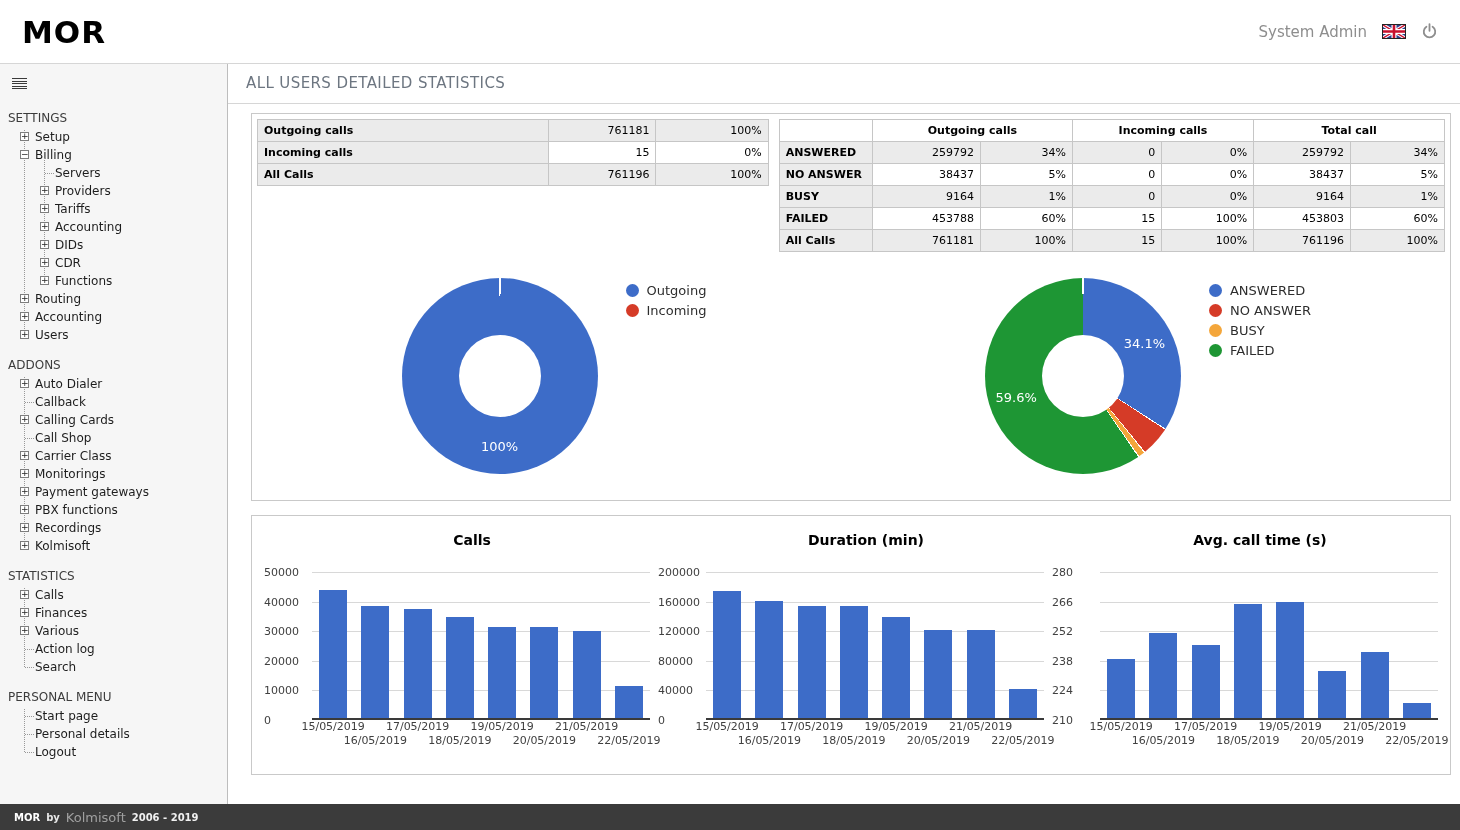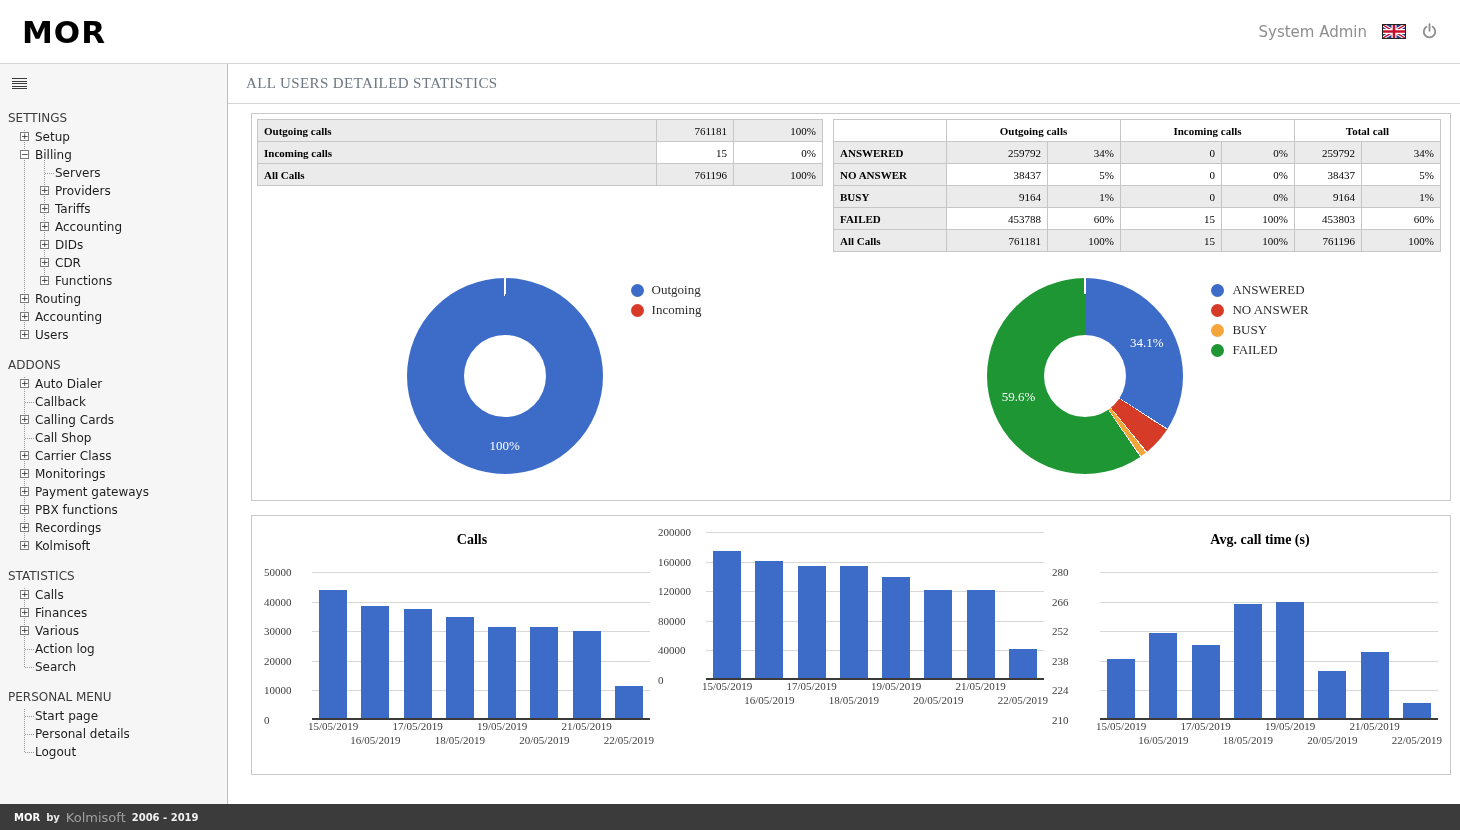--- a/index.html
+++ b/index.html
@@ -22,32 +22,32 @@
   .tree-item.d1{padding-left:27px;}
   .tree-item.d2{padding-left:47px;}
   .expander{position:absolute;top:4px;width:9px;height:9px;box-sizing:border-box;border:1px solid #7e7e7e;background:#fff;font-size:9px;line-height:7px;text-align:center;color:#1d1d1d;z-index:2;}
   .d1 .expander{left:12px;}
   .d2 .expander{left:32px;}
   .connector{position:absolute;top:9px;width:9px;border-top:1px dotted #999;}
   .d1 .connector{left:17px;}
   .d2 .connector{left:37px;}
   .subline{position:absolute;left:36px;border-left:1px dotted #999;width:0;}
   
-  .main{flex:1;background:#fff;min-width:0;display:flex;flex-direction:column;font-family:Liberation Serif, serif;}
+  .main{flex:1;background:#fff;min-width:0;display:flex;flex-direction:column;}
   .titlebar{height:39px;line-height:39px;flex:0 0 39px;border-bottom:1px solid #d6d6d6;padding-left:18px;color:#6d7681;font-size:15px;letter-spacing:.4px;}
   .content{padding:9px 8px 0 23px;}
   .panel{border:1px solid #c9c9c9;background:#fff;box-sizing:border-box;}
   .panel1{width:1200px;height:388px;padding:5px;}
   .panel2{width:1200px;height:260px;margin-top:14px;padding:16px 12px 0;}
   
   .tables-row{display:flex;gap:10px;align-items:flex-start;}
   table.stat{border-collapse:collapse;font-size:11px;}
   table.stat td,table.stat th{border:1px solid #c6c6c6;padding:3px 6px;height:15px;box-sizing:content-box;}
   table.stat .lbl{font-weight:bold;text-align:left;}
-  table.stat .num{text-align:right;}
+  table.stat .num{text-align:right;padding-left:44px;}
   table.stat .shade{background:#ebebeb;}
   table.stat th{font-weight:bold;text-align:center;background:#fff;font-size:11px;}
   .summary-t td:nth-child(1){width:386px;}
   .summary-t td:nth-child(2){width:64px;}
   .summary-t td:nth-child(3){width:76px;}
   .breakdown-t td:nth-child(1),.breakdown-t th:nth-child(1){width:100px;}
   .breakdown-t td:nth-child(2){width:88px;}
   .breakdown-t td:nth-child(3){width:60px;}
   .breakdown-t td:nth-child(4){width:88px;}
   .breakdown-t td:nth-child(5){width:60px;}
@@ -335,20 +335,21 @@
                       <span class="xlabel row1" style="left: 43.75%;">18/05/2019</span>
                       <span class="xlabel row0" style="left: 56.25%;">19/05/2019</span>
                       <span class="xlabel row1" style="left: 68.75%;">20/05/2019</span>
                       <span class="xlabel row0" style="left: 81.25%;">21/05/2019</span>
                       <span class="xlabel row1" style="left: 93.75%;">22/05/2019</span>
                     </div>
                   </div>
                 </div>
               </div>
               <div class="bar-chart">
+                <div class="chart-title">Duration (min)</div>
                 <div class="chart-body">
                   <div class="yaxis">
                     <span class="ytick" style="top: 148px;">0</span>
                     <span class="ytick" style="top: 118.4px;">40000</span>
                     <span class="ytick" style="top: 88.8px;">80000</span>
                     <span class="ytick" style="top: 59.2px;">120000</span>
                     <span class="ytick" style="top: 29.6px;">160000</span>
                     <span class="ytick" style="top: 0px;">200000</span>
                   </div>
                   <div class="plot-col">

